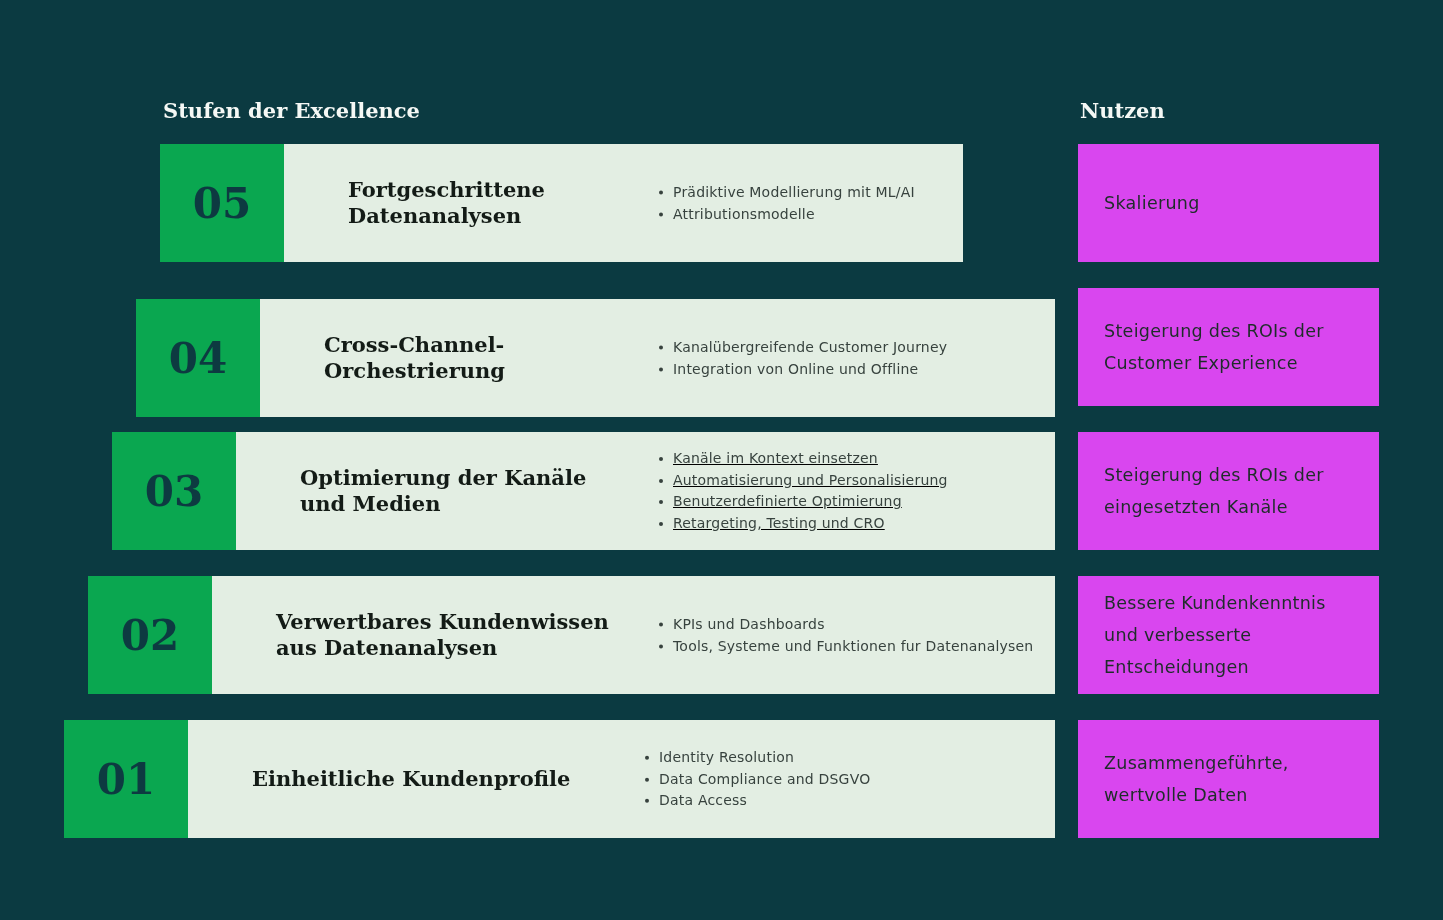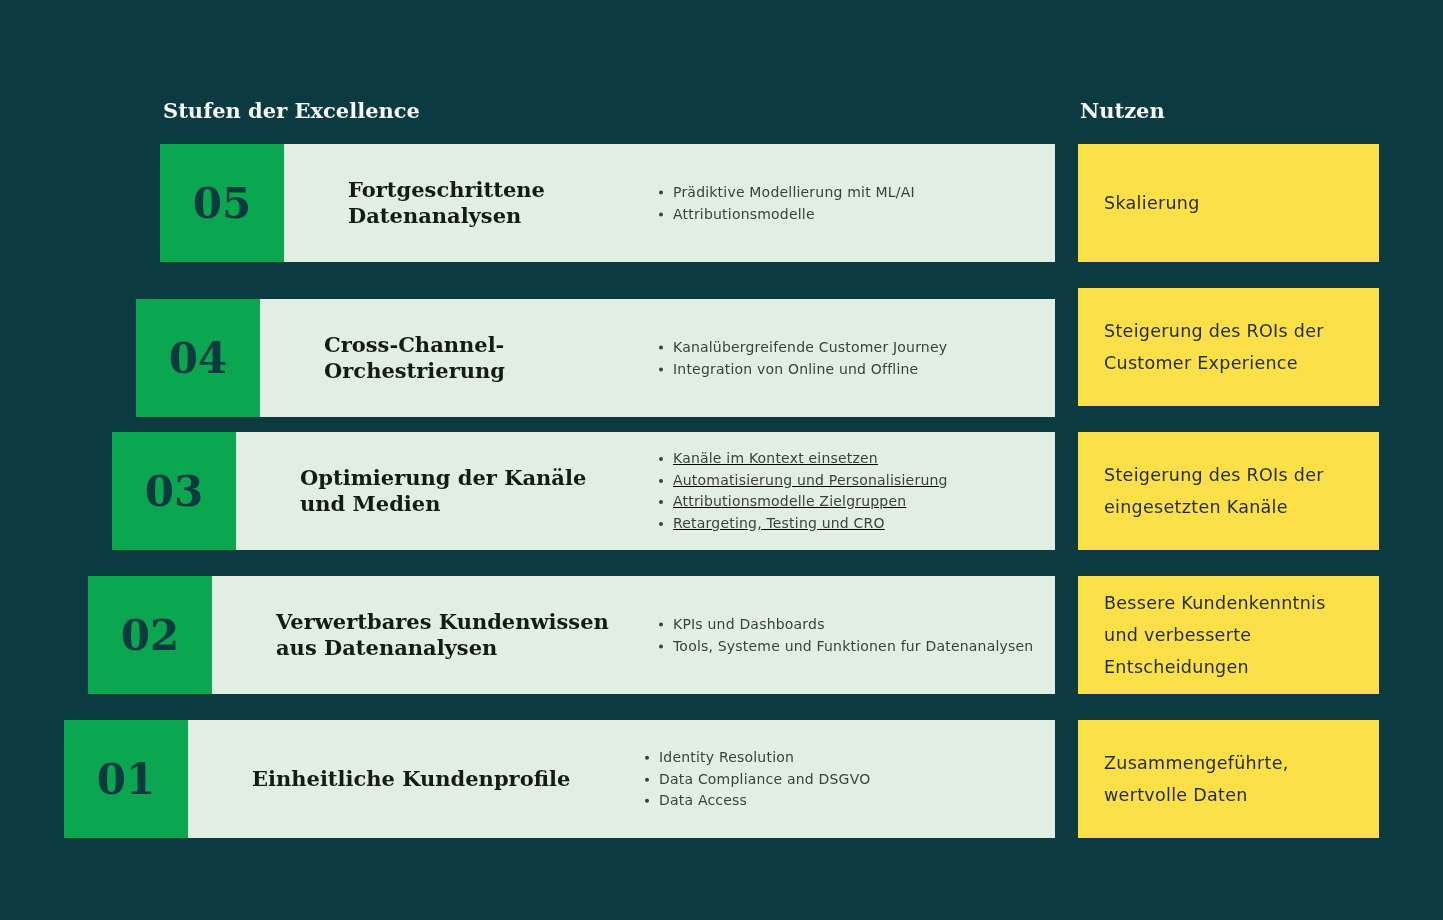--- a/index.html
+++ b/index.html
@@ -44,36 +44,36 @@
     font-size:14px;line-height:21.5px;color:#37423e;
     letter-spacing:0.2px;
     padding-left:15px;position:relative;white-space:nowrap;
   }
   .bullets li::before{
     content:"";position:absolute;left:1px;top:9px;
     width:4px;height:4px;border-radius:50%;background:#37423e;
   }
   .benefit{
     position:absolute;left:1078px;width:301px;height:118px;
-    background:#fde047;box-sizing:border-box;
+    background:#d946ef;box-sizing:border-box;
     display:flex;align-items:center;
     padding:0 26px;
     font-size:17.5px;line-height:32px;letter-spacing:0.3px;
     color:#1e2d29;
   }
 </style>
 </head>
 <body>
 
 <div class="stage">
 
   <div class="col-header left">Stufen der Excellence</div>
   <div class="col-header right">Nutzen</div>
 
-  <div class="row" style="top:144px;left:160px;width:895px;">
+  <div class="row" style="top:144px;left:160px;width:803px;">
     <div class="numbox">
       <span class="num">05</span>
     </div>
     <div class="bar">
       <div class="title">
         <div>Fortgeschrittene</div>
         <div>Datenanalysen</div>
       </div>
       <ul class="bullets" style="left:374px;">
         <li>Prädiktive Modellierung mit ML/AI</li>
@@ -103,21 +103,21 @@
       <span class="num">03</span>
     </div>
     <div class="bar">
       <div class="title">
         <div>Optimierung der Kanäle</div>
         <div>und Medien</div>
       </div>
       <ul class="bullets" style="left:422px;text-decoration:underline;">
         <li>Kanäle im Kontext einsetzen</li>
         <li>Automatisierung und Personalisierung</li>
-        <li>Attributionsmodelle Zielgruppen</li>
+        <li>Benutzerdefinierte Optimierung</li>
         <li>Retargeting, Testing und CRO</li>
       </ul>
     </div>
   </div>
 
   <div class="row" style="top:576px;left:88px;width:967px;">
     <div class="numbox">
       <span class="num">02</span>
     </div>
     <div class="bar">

